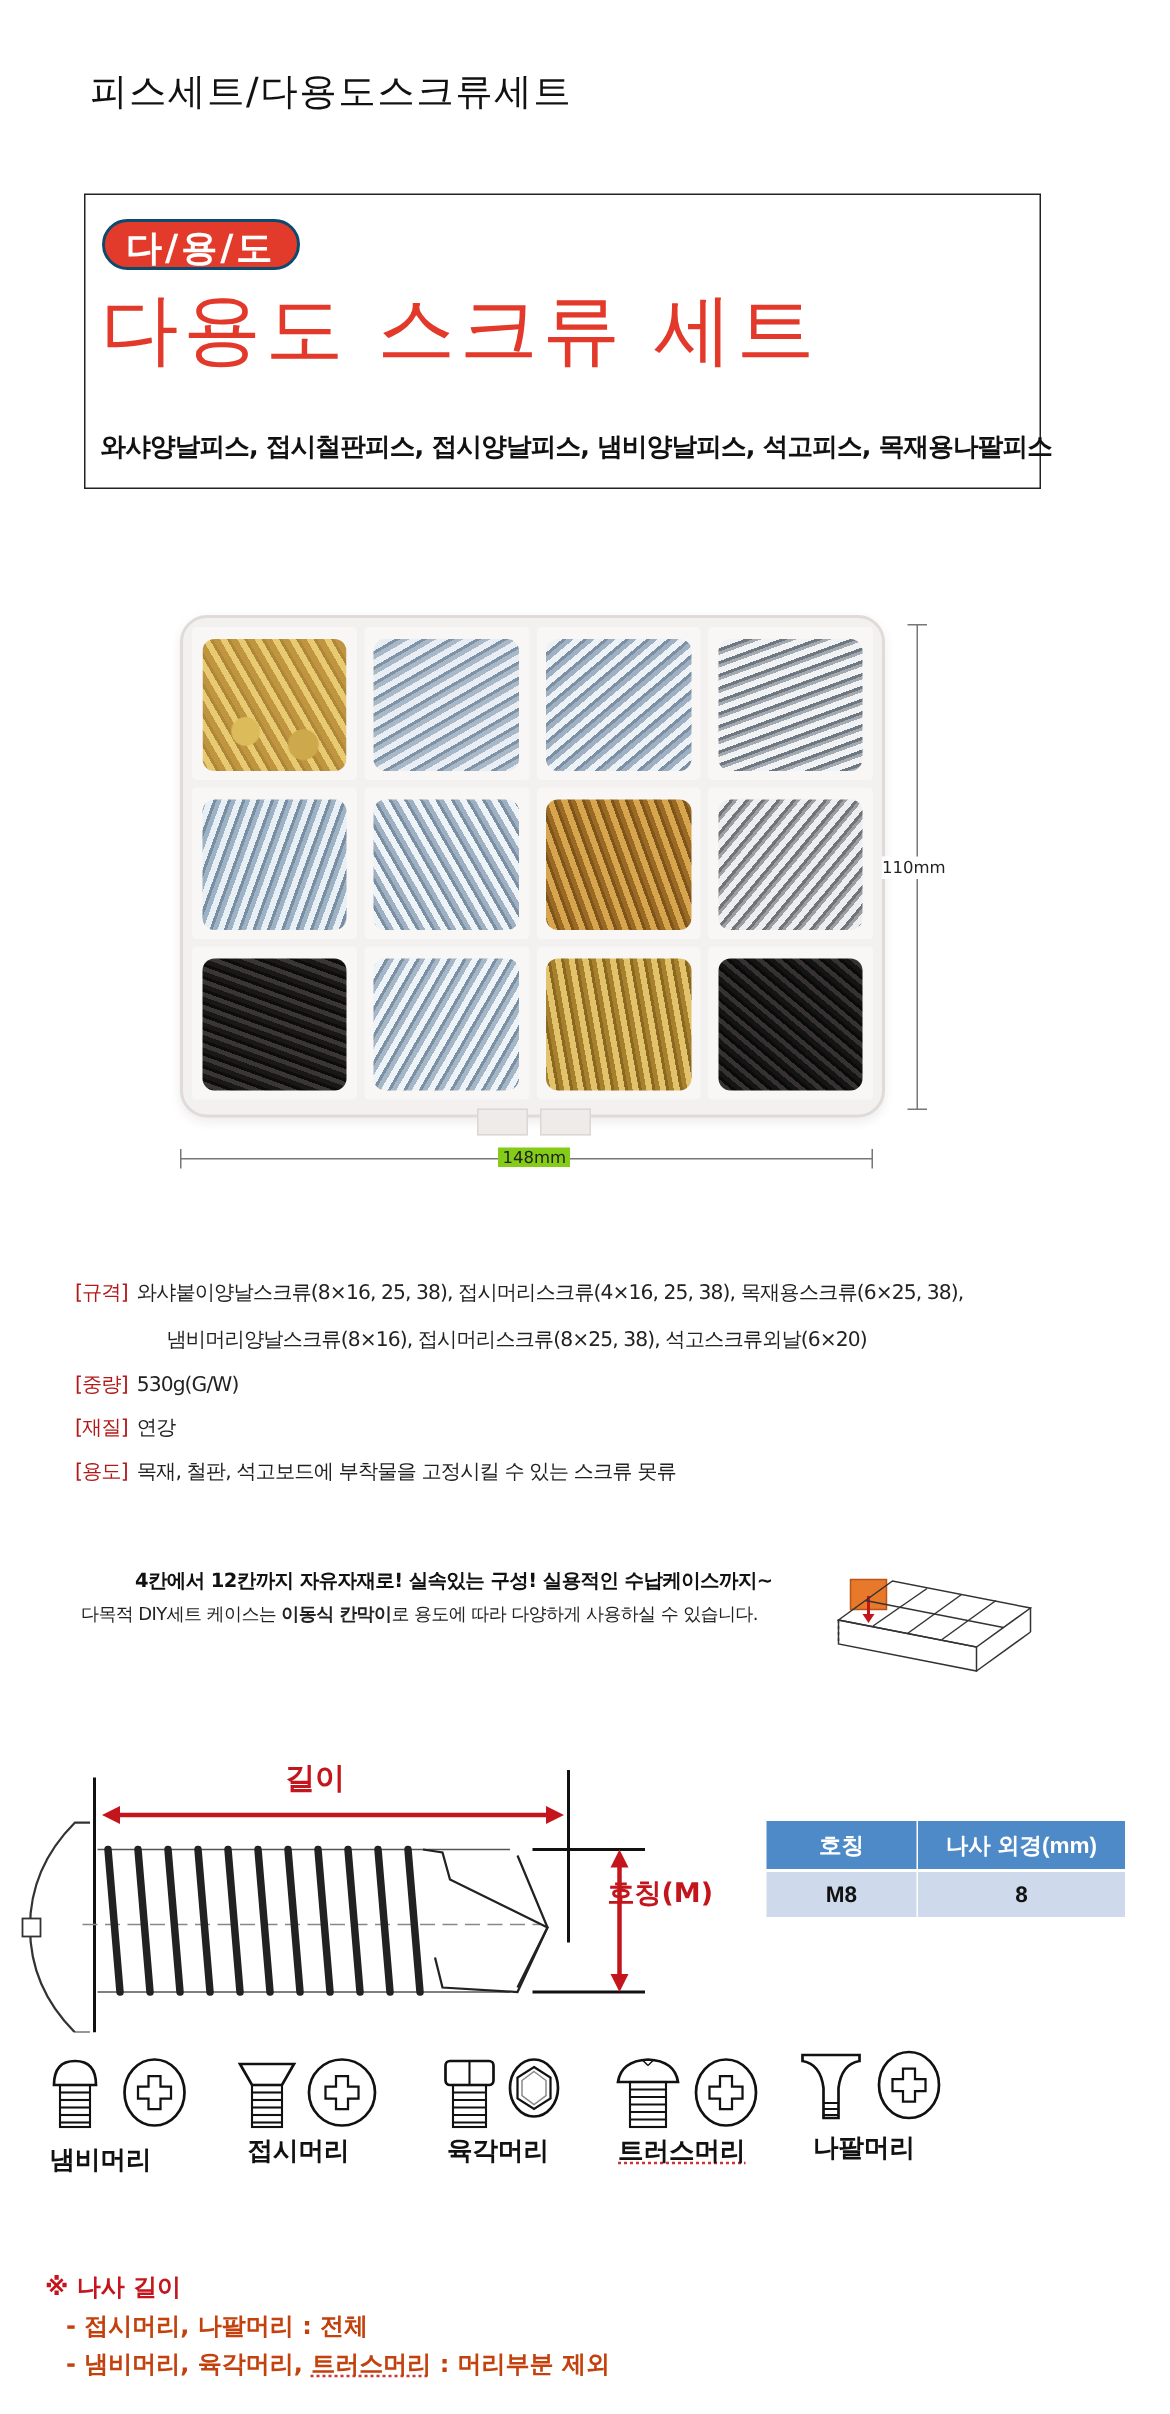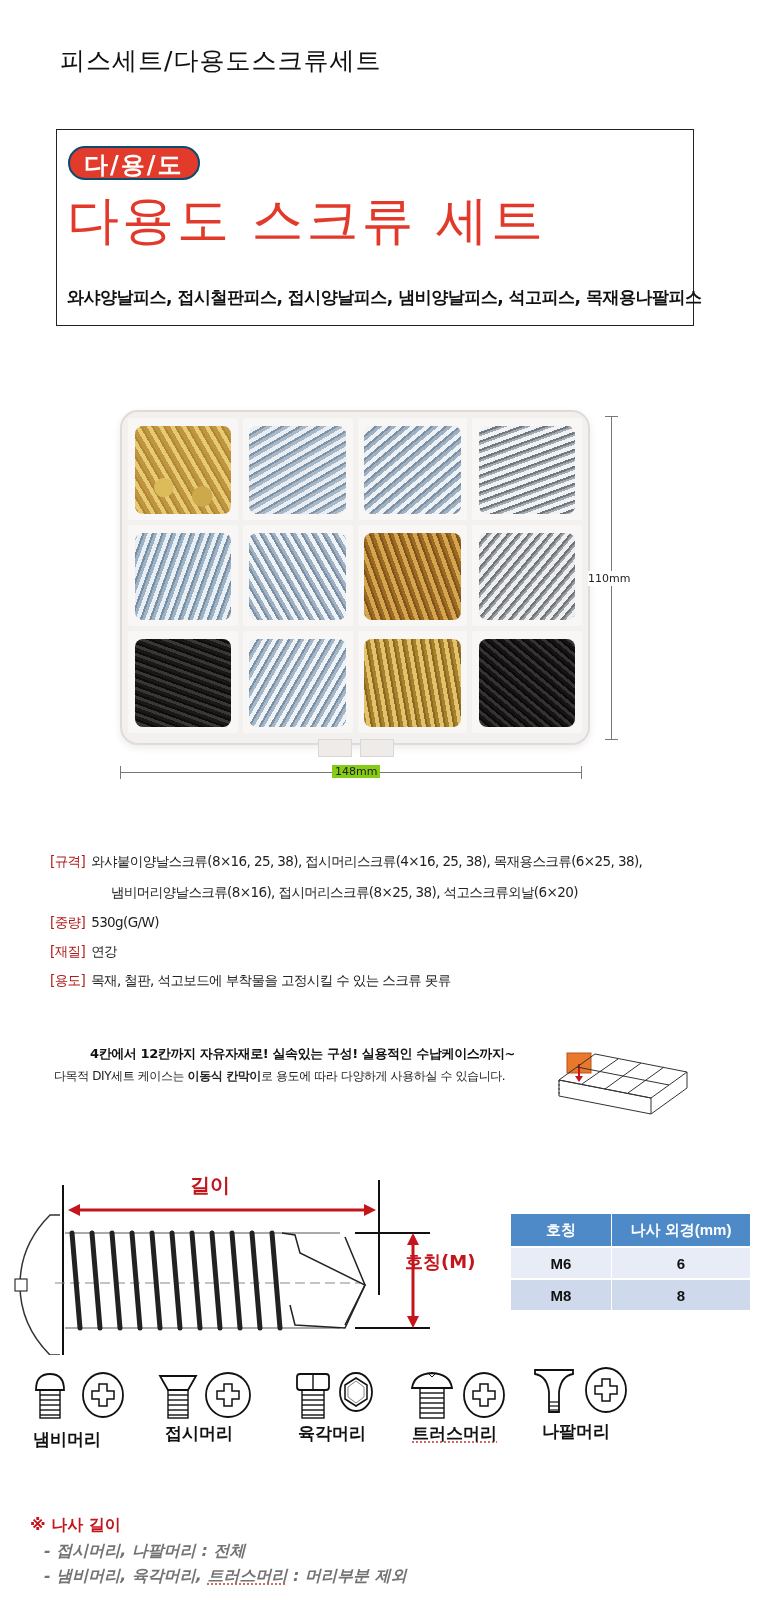--- a/index.html
+++ b/index.html
@@ -51,21 +51,21 @@
   .spec-table th { background: #4e8ac8; color: #fff; font-weight: bold; font-size: 15px; height: 32px; }
   .spec-table td { font-weight: bold; font-size: 15px; text-align: center; height: 30px; color: #111; }
   .spec-table tr.odd td { background: #cfd9ec; }
   .spec-table tr.even td { background: #e7ecf6; }
   .col1 { width: 100px; } .col2 { width: 138px; }
   .head-label { top: 1422px; font-size: 17px; font-weight: bold; color: #111; white-space: nowrap; }
   .underline-dotted { text-decoration: underline dotted #c33; text-underline-offset: 3px; }
 
   
   .note-title { left: 30px; top: 1515px; font-size: 16px; font-weight: bold; color: #c4151c; }
-  .note-line { left: 44px; font-size: 16px; font-weight: bold; color: #737373; white-space: nowrap; font-style: italic; }
+  .note-line { left: 44px; font-size: 16px; font-weight: bold; color: #c2410c; white-space: nowrap; }
 </style>
 </head>
 <body>
 
 <div class="abs page-title">피스세트/다용도스크류세트</div>
 
 <div class="abs banner">
   <div class="pill">다/용/도</div>
   <div class="banner-title">다용도 스크류 세트</div>
   <div class="banner-sub">와샤양날피스, 접시철판피스, 접시양날피스, 냄비양날피스, 석고피스, 목재용나팔피스</div>
@@ -196,24 +196,20 @@
 <div class="abs nominal-label">호칭(M)</div>
 
 <table class="abs spec-table">
   <thead>
     <tr>
       <th class="col1">호칭</th>
       <th class="col2">나사 외경(mm)</th>
     </tr>
   </thead>
   <tbody>
-    <tr class="even">
-      <td>M6</td>
-      <td>6</td>
-    </tr>
     <tr class="odd">
       <td>M8</td>
       <td>8</td>
     </tr>
   </tbody>
 </table>
 
 <svg class="abs" style="left: 30px; top: 1370px;" width="100" height="50" viewBox="0 0 100 50">
   <path d="M6,20 Q6,4 20,4 Q34,4 34,20 Z" fill="#fff" stroke="#111" stroke-width="1.8"></path>
   <g stroke="#111" stroke-width="1.4" fill="none">

